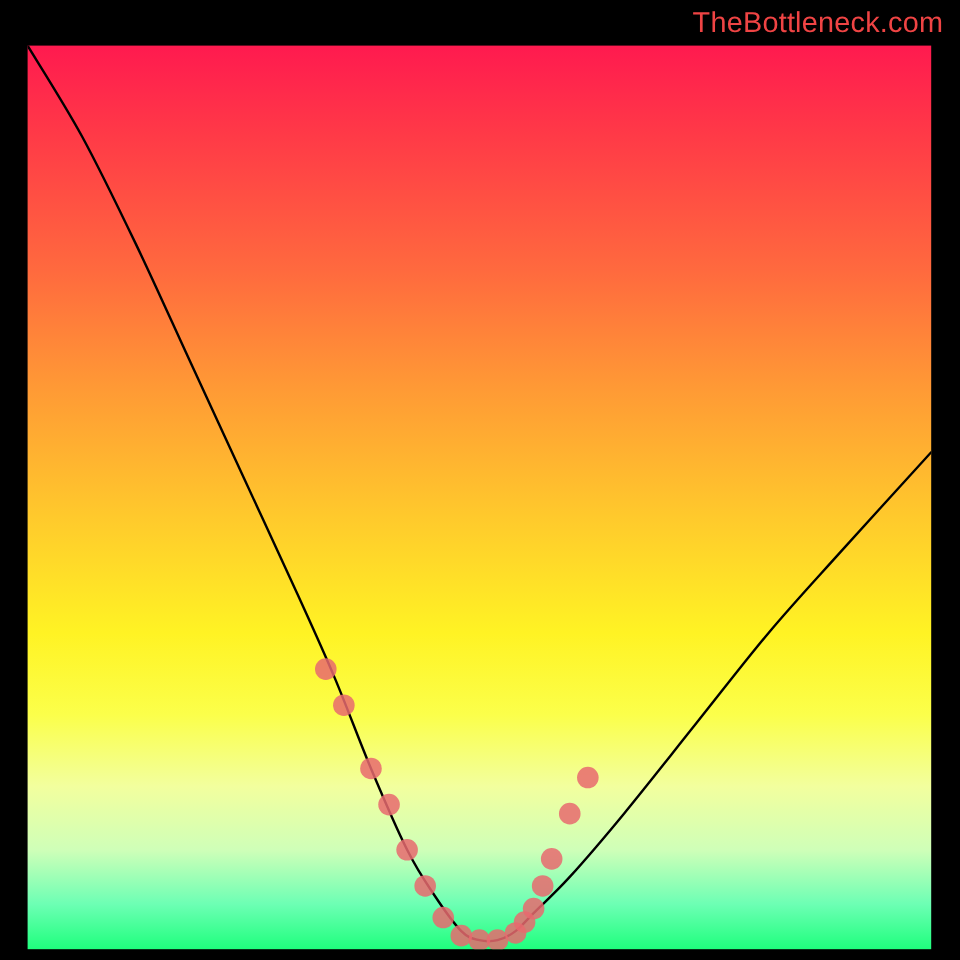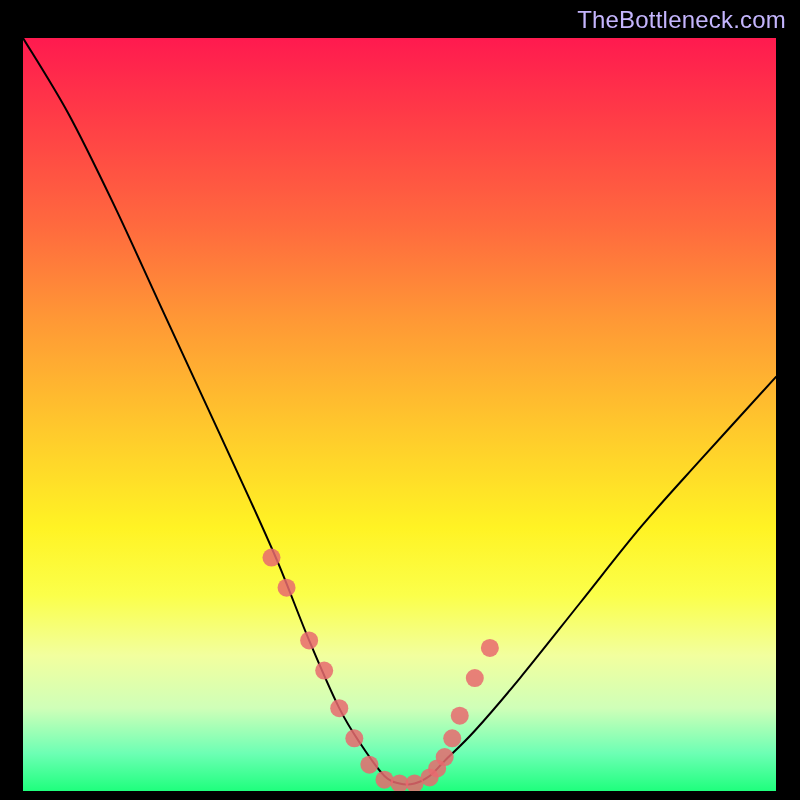--- a/index.html
+++ b/index.html
@@ -36,21 +36,21 @@
       #fbff4a 74%,
       #f2ff9e 82%,
       #cfffb8 89%,
       #6dffb4 95%,
       #1fff7d 100%);
   }
   .attribution {
     position: absolute;
     top: 6px;
     right: 14px;
-    color: #c4b5fd;
+    color: #ef4444;
     font-size: 24px;
     font-weight: 500;
     letter-spacing: 0.2px;
     user-select: none;
   }
   svg.curve {
     position: absolute;
     left: 0;
     top: 0;
     width: 753px;

